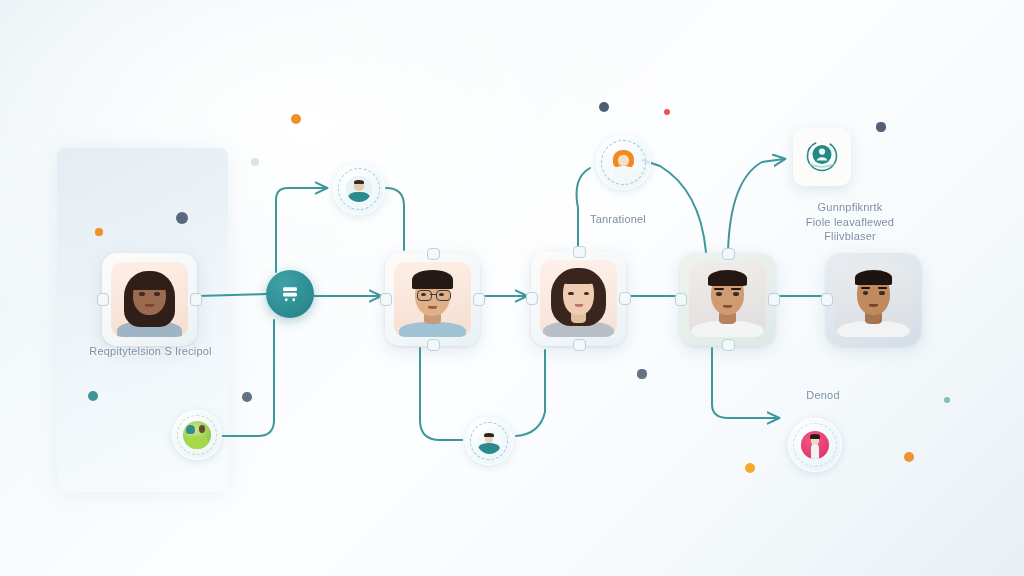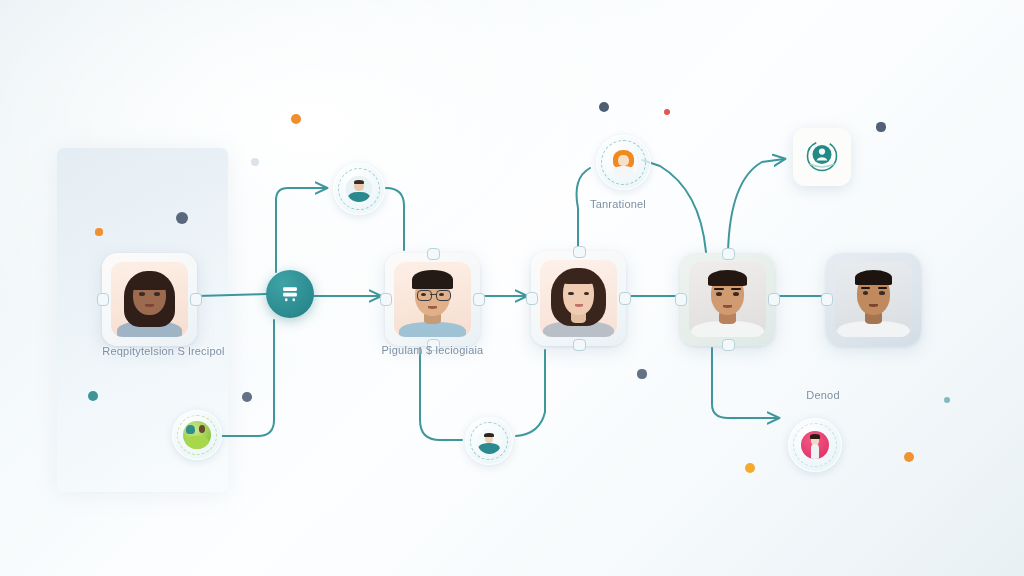--- a/index.html
+++ b/index.html
@@ -149,21 +149,21 @@
           <div class="brow" style="left:55%;width:11%;top:35%;height:2px;background:#2f1f18;"></div>
           <div class="eye" style="left:36%;top:40%;width:8%;height:5%;"></div>
           <div class="eye" style="left:56%;top:40%;width:8%;height:5%;"></div>
           <div class="mouth" style="left:44%;width:12%;top:56%;height:4%;background:#7d4436;"></div>
         </div>
       </div>
     </div>
     <div class="nub" style="right:-5px;top:40px;width:10px;height:11px;"></div>
     <div class="nub" style="left:-5px;top:40px;width:10px;height:11px;"></div>
   </div>
-  <div class="lbl" style="left: 61px; top: 344px; width: 205px; font-size: 11px; color: rgb(125, 143, 164);">Reqpitytelsion S lrecipol</div>
+  <div class="lbl" style="left: 48px; top: 344px; width: 205px; font-size: 11px; color: rgb(125, 143, 164);">Reqpitytelsion S lrecipol</div>
 
   <div class="pcard" id="card-candidate-2" style="left:385px;top:253px;width:95px;height:93px;
               background:linear-gradient(150deg,#fdfbf9,#f3f7f9 60%,#e8f0f3);padding:9px;box-sizing:border-box;">
     <div class="inner" style="width:77px;height:75px;background:linear-gradient(160deg,#fdeee4,#f7dccd);">
       <div class="photo blur">
         <div class="face">
           <div class="bg" style="background:linear-gradient(170deg,#fdefe6,#f6ddd0);"></div>
           <div class="torso" style="left:6%;right:6%;top:80%;height:28%;background:#9fc2d4;"></div>
           <div class="neck" style="left:39%;width:22%;top:68%;height:15%;background:#c79b76;"></div>
           <div class="head" style="left:27%;width:46%;top:16%;height:56%;background:#e0b088;"></div>
@@ -175,21 +175,20 @@
           <div class="eye" style="left:58%;top:41%;width:7%;height:4.5%;"></div>
           <div class="mouth" style="left:44%;width:12%;top:58%;height:4%;background:#9b5b47;"></div>
         </div>
       </div>
     </div>
     <div class="nub" style="left:-5px;top:40px;width:10px;height:11px;"></div>
     <div class="nub" style="right:-5px;top:40px;width:10px;height:11px;"></div>
     <div class="nub" style="left:42px;top:-5px;width:11px;height:10px;"></div>
     <div class="nub" style="left:42px;bottom:-5px;width:11px;height:10px;"></div>
   </div>
-  <div class="lbl" style="left: 330px; top: 343px; width: 205px; font-size: 11px; color: rgb(125, 143, 164);">Pigulam $ leciogiaia</div>
 
   <div class="pcard" id="card-candidate-3" style="left:531px;top:251px;width:95px;height:95px;
               background:linear-gradient(150deg,#fdfbfa,#f3f7f9 60%,#e9f1f4);padding:9px;box-sizing:border-box;">
     <div class="inner" style="width:77px;height:77px;background:linear-gradient(160deg,#fdefe7,#f8ded1);">
       <div class="photo blur">
         <div class="face">
           <div class="bg" style="background:linear-gradient(170deg,#fdf1ea,#f7e0d4);"></div>
           <div class="torso" style="left:4%;right:4%;top:79%;height:30%;background:#b9bfc6;"></div>
           <div class="hair" style="left:14%;right:14%;top:10%;height:76%;border-radius:46% 46% 36% 36%;background:#3a251c;"></div>
           <div class="neck" style="left:40%;width:20%;top:66%;height:16%;background:#e3bfa2;"></div>
@@ -279,21 +278,21 @@
     <div class="ring" style="border-color:rgba(34,140,141,.45);"></div>
     <div class="core blur" style="width:28px;height:28px;background:radial-gradient(circle at 40% 30%,#ffe9d2,#f7f7f7);position:relative;">
       <div class="face" style="filter:blur(.4px);">
         <div class="bg" style="background:#fbfbfb;"></div>
         <div class="hair" style="left:12%;right:12%;top:6%;height:62%;border-radius:48% 48% 30% 30%;background:#f08a1e;"></div>
         <div class="torso" style="left:14%;right:14%;top:62%;height:42%;background:#f4f6f7;border-radius:44% 44% 0 0;"></div>
         <div class="head" style="left:32%;width:36%;top:24%;height:38%;background:#f7dfc8;"></div>
       </div>
     </div>
   </div>
-  <div class="lbl" style="left: 548px; top: 197px; width: 140px; font-size: 11px; color: rgb(125, 143, 164);">Tanrationel</div>
+  <div class="lbl" style="left: 548px; top: 212px; width: 140px; font-size: 11px; color: rgb(125, 143, 164);">Tanrationel</div>
 
   <div class="gnode" id="node-feedback" style="left:465px;top:417px;width:48px;height:48px;">
     <div class="ring"></div>
     <div class="core blur" style="width:25px;height:25px;background:radial-gradient(circle at 40% 30%,#f2fafa,#d6eaeb);position:relative;">
       <div class="face" style="filter:blur(.4px);">
         <div class="bg" style="background:#f4fbfb;"></div>
         <div class="torso" style="left:6%;right:6%;top:58%;height:48%;background:#2a8a8f;border-radius:46% 46% 0 0;"></div>
         <div class="head" style="left:34%;width:32%;top:20%;height:38%;background:#ecd3bb;"></div>
         <div class="hair" style="left:31%;right:31%;top:16%;height:17%;border-radius:50% 50% 10% 10%;background:#30231b;"></div>
       </div>
@@ -325,20 +324,23 @@
 
   <div class="tile" id="node-onboarding" style="left:793px;top:128px;width:58px;height:58px;">
     <svg width="40" height="40" viewBox="0 0 40 40">
       <circle cx="20" cy="19" r="14.5" fill="none" stroke="#13807c" stroke-width="1.6" stroke-dasharray="62 14" opacity="0.9"></circle>
       <circle cx="20" cy="17.5" r="9.5" fill="#13807c" opacity="0.93"></circle>
       <circle cx="20" cy="14.6" r="3.1" fill="#f4fbfa"></circle>
       <path d="M14.6,23.4 a5.7,4.6 0 0 1 10.8,0 z" fill="#f4fbfa"></path>
       <path d="M8,27 q12,6 24,0" fill="none" stroke="#9fd3cf" stroke-width="1.4" stroke-linecap="round" opacity="0.85"></path>
     </svg>
   </div>
+  <div class="lbl" style="left: 770px; top: 200px; width: 160px; font-size: 11px; white-space: pre-line; color: rgb(125, 143, 164);">Gunnpfiknrtk
+Fiole leavaflewed
+Fliivblaser</div>
 
   <div id="dots">
       <div class="dot" style="left: 291px; top: 114px; width: 10px; height: 10px; background: rgb(240, 138, 30); opacity: 0.95; filter: blur(0.35px);"></div>
       <div class="dot" style="left: 598.8px; top: 101.8px; width: 10.4px; height: 10.4px; background: rgb(59, 76, 99); opacity: 0.9; filter: blur(0.35px);"></div>
       <div class="dot" style="left: 663.8px; top: 108.8px; width: 6.4px; height: 6.4px; background: rgb(224, 70, 60); opacity: 0.9; filter: blur(0.35px);"></div>
       <div class="dot" style="left: 876.4px; top: 122.4px; width: 9.2px; height: 9.2px; background: rgb(59, 76, 99); opacity: 0.88; filter: blur(0.35px);"></div>
       <div class="dot" style="left: 175.8px; top: 211.8px; width: 12.4px; height: 12.4px; background: rgb(74, 90, 112); opacity: 0.9; filter: blur(0.35px);"></div>
       <div class="dot" style="left: 95.4px; top: 228.4px; width: 7.2px; height: 7.2px; background: rgb(240, 138, 30); opacity: 0.92; filter: blur(0.35px);"></div>
       <div class="dot" style="left: 88px; top: 391px; width: 10px; height: 10px; background: rgb(42, 138, 143); opacity: 0.9; filter: blur(0.35px);"></div>
       <div class="dot" style="left: 242.2px; top: 392.2px; width: 9.6px; height: 9.6px; background: rgb(74, 90, 112); opacity: 0.85; filter: blur(0.35px);"></div>

